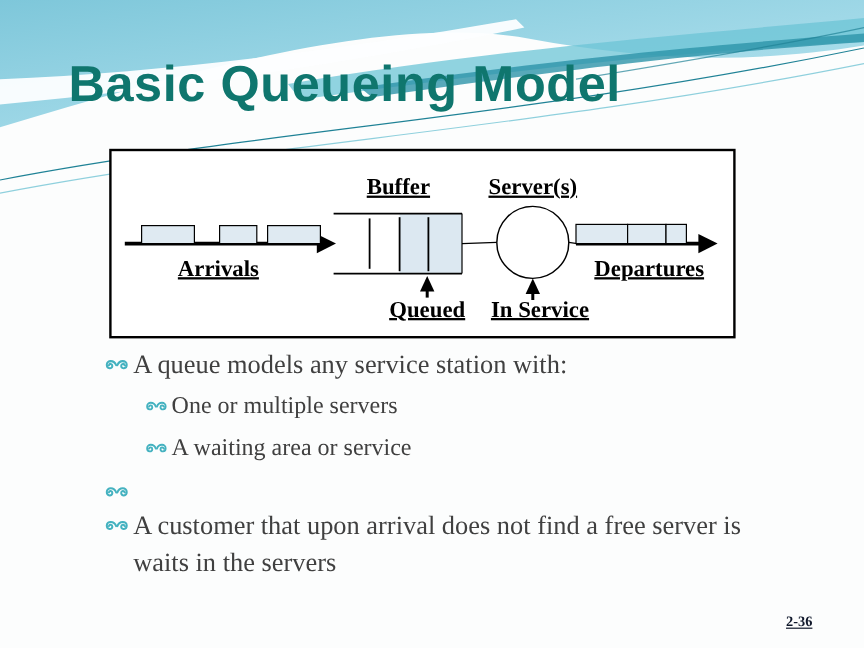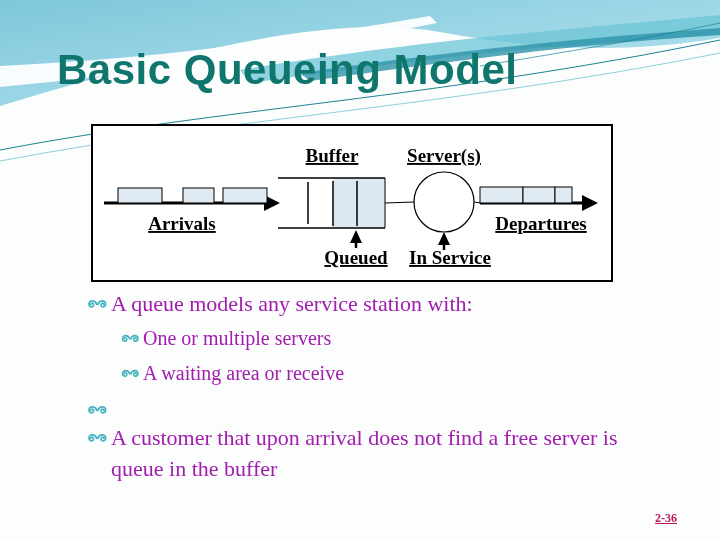--- a/index.html
+++ b/index.html
@@ -15,31 +15,31 @@
     font-size:42px;font-weight:600;color:#0f766e;letter-spacing:.5px;
     white-space:nowrap;
   }
   .diagram-svg{position:absolute;left:0;top:0;}
   .dlabel{
     font-family:"Liberation Serif",serif;font-weight:bold;font-size:19px;
     fill:#000;text-decoration:underline;
   }
   .bullets{
     position:absolute;left:86px;top:288px;width:540px;
-    color:#a21caf;
+    color:#404040;
   }
   .bullet{display:flex;align-items:flex-start;}
   .bullet.l1{font-size:22px;line-height:31px;margin-bottom:5px;}
   .bullet.l2{font-size:20px;line-height:29px;margin-bottom:6px;margin-left:34px;}
   .bullet .orn{flex:0 0 auto;margin-top:9px;margin-right:2px;}
   .bullet.l2 .orn{margin-top:8px;}
   .footer{
     position:absolute;right:43px;bottom:14px;
     font-family:"Liberation Serif",serif;font-weight:bold;font-size:12px;
-    color:#be185d;text-decoration:underline;
+    color:#0f172a;text-decoration:underline;
   }
 </style>
 </head>
 <body>
 
 <div class="slide">
 
   <svg class="bg" width="720" height="240" viewBox="0 0 720 240" aria-hidden="true">
     <defs>
       <linearGradient id="sky" x1="0" y1="0" x2="1" y2="1">
@@ -133,39 +133,39 @@
       <span>One or multiple servers</span>
     </div>
 
     <div class="bullet l2">
       <svg class="orn" width="21" height="13" viewBox="0 0 21 14">
         <g fill="none" stroke="#45b2c0" stroke-width="1.7" stroke-linecap="round">
           <path d="M9.8,7.4 C8.2,2.8 2,2.9 2,7 C2,10.6 6.6,10.7 6.6,7.9 C6.6,5.9 4.2,5.7 3.8,7.3"></path>
           <path d="M10.8,7.4 C12.4,2.8 18.6,2.9 18.6,7 C18.6,10.6 14,10.7 14,7.9 C14,5.9 16.4,5.7 16.8,7.3"></path>
         </g>
       </svg>
-      <span>A waiting area or receive</span>
+      <span>A waiting area or service</span>
     </div>
 
     <div class="bullet l1">
       <svg class="orn" width="23" height="14" viewBox="0 0 21 14">
         <g fill="none" stroke="#45b2c0" stroke-width="1.7" stroke-linecap="round">
           <path d="M9.8,7.4 C8.2,2.8 2,2.9 2,7 C2,10.6 6.6,10.7 6.6,7.9 C6.6,5.9 4.2,5.7 3.8,7.3"></path>
           <path d="M10.8,7.4 C12.4,2.8 18.6,2.9 18.6,7 C18.6,10.6 14,10.7 14,7.9 C14,5.9 16.4,5.7 16.8,7.3"></path>
         </g>
       </svg>
     </div>
 
     <div class="bullet l1">
       <svg class="orn" width="23" height="14" viewBox="0 0 21 14">
         <g fill="none" stroke="#45b2c0" stroke-width="1.7" stroke-linecap="round">
           <path d="M9.8,7.4 C8.2,2.8 2,2.9 2,7 C2,10.6 6.6,10.7 6.6,7.9 C6.6,5.9 4.2,5.7 3.8,7.3"></path>
           <path d="M10.8,7.4 C12.4,2.8 18.6,2.9 18.6,7 C18.6,10.6 14,10.7 14,7.9 C14,5.9 16.4,5.7 16.8,7.3"></path>
         </g>
       </svg>
-      <span>A customer that upon arrival does not find a free server is queue in the buffer</span>
+      <span>A customer that upon arrival does not find a free server is waits in the servers</span>
     </div>
 
   </div>
 
   <span class="footer">2-36</span>
 
 </div>
 
 </body></html>

